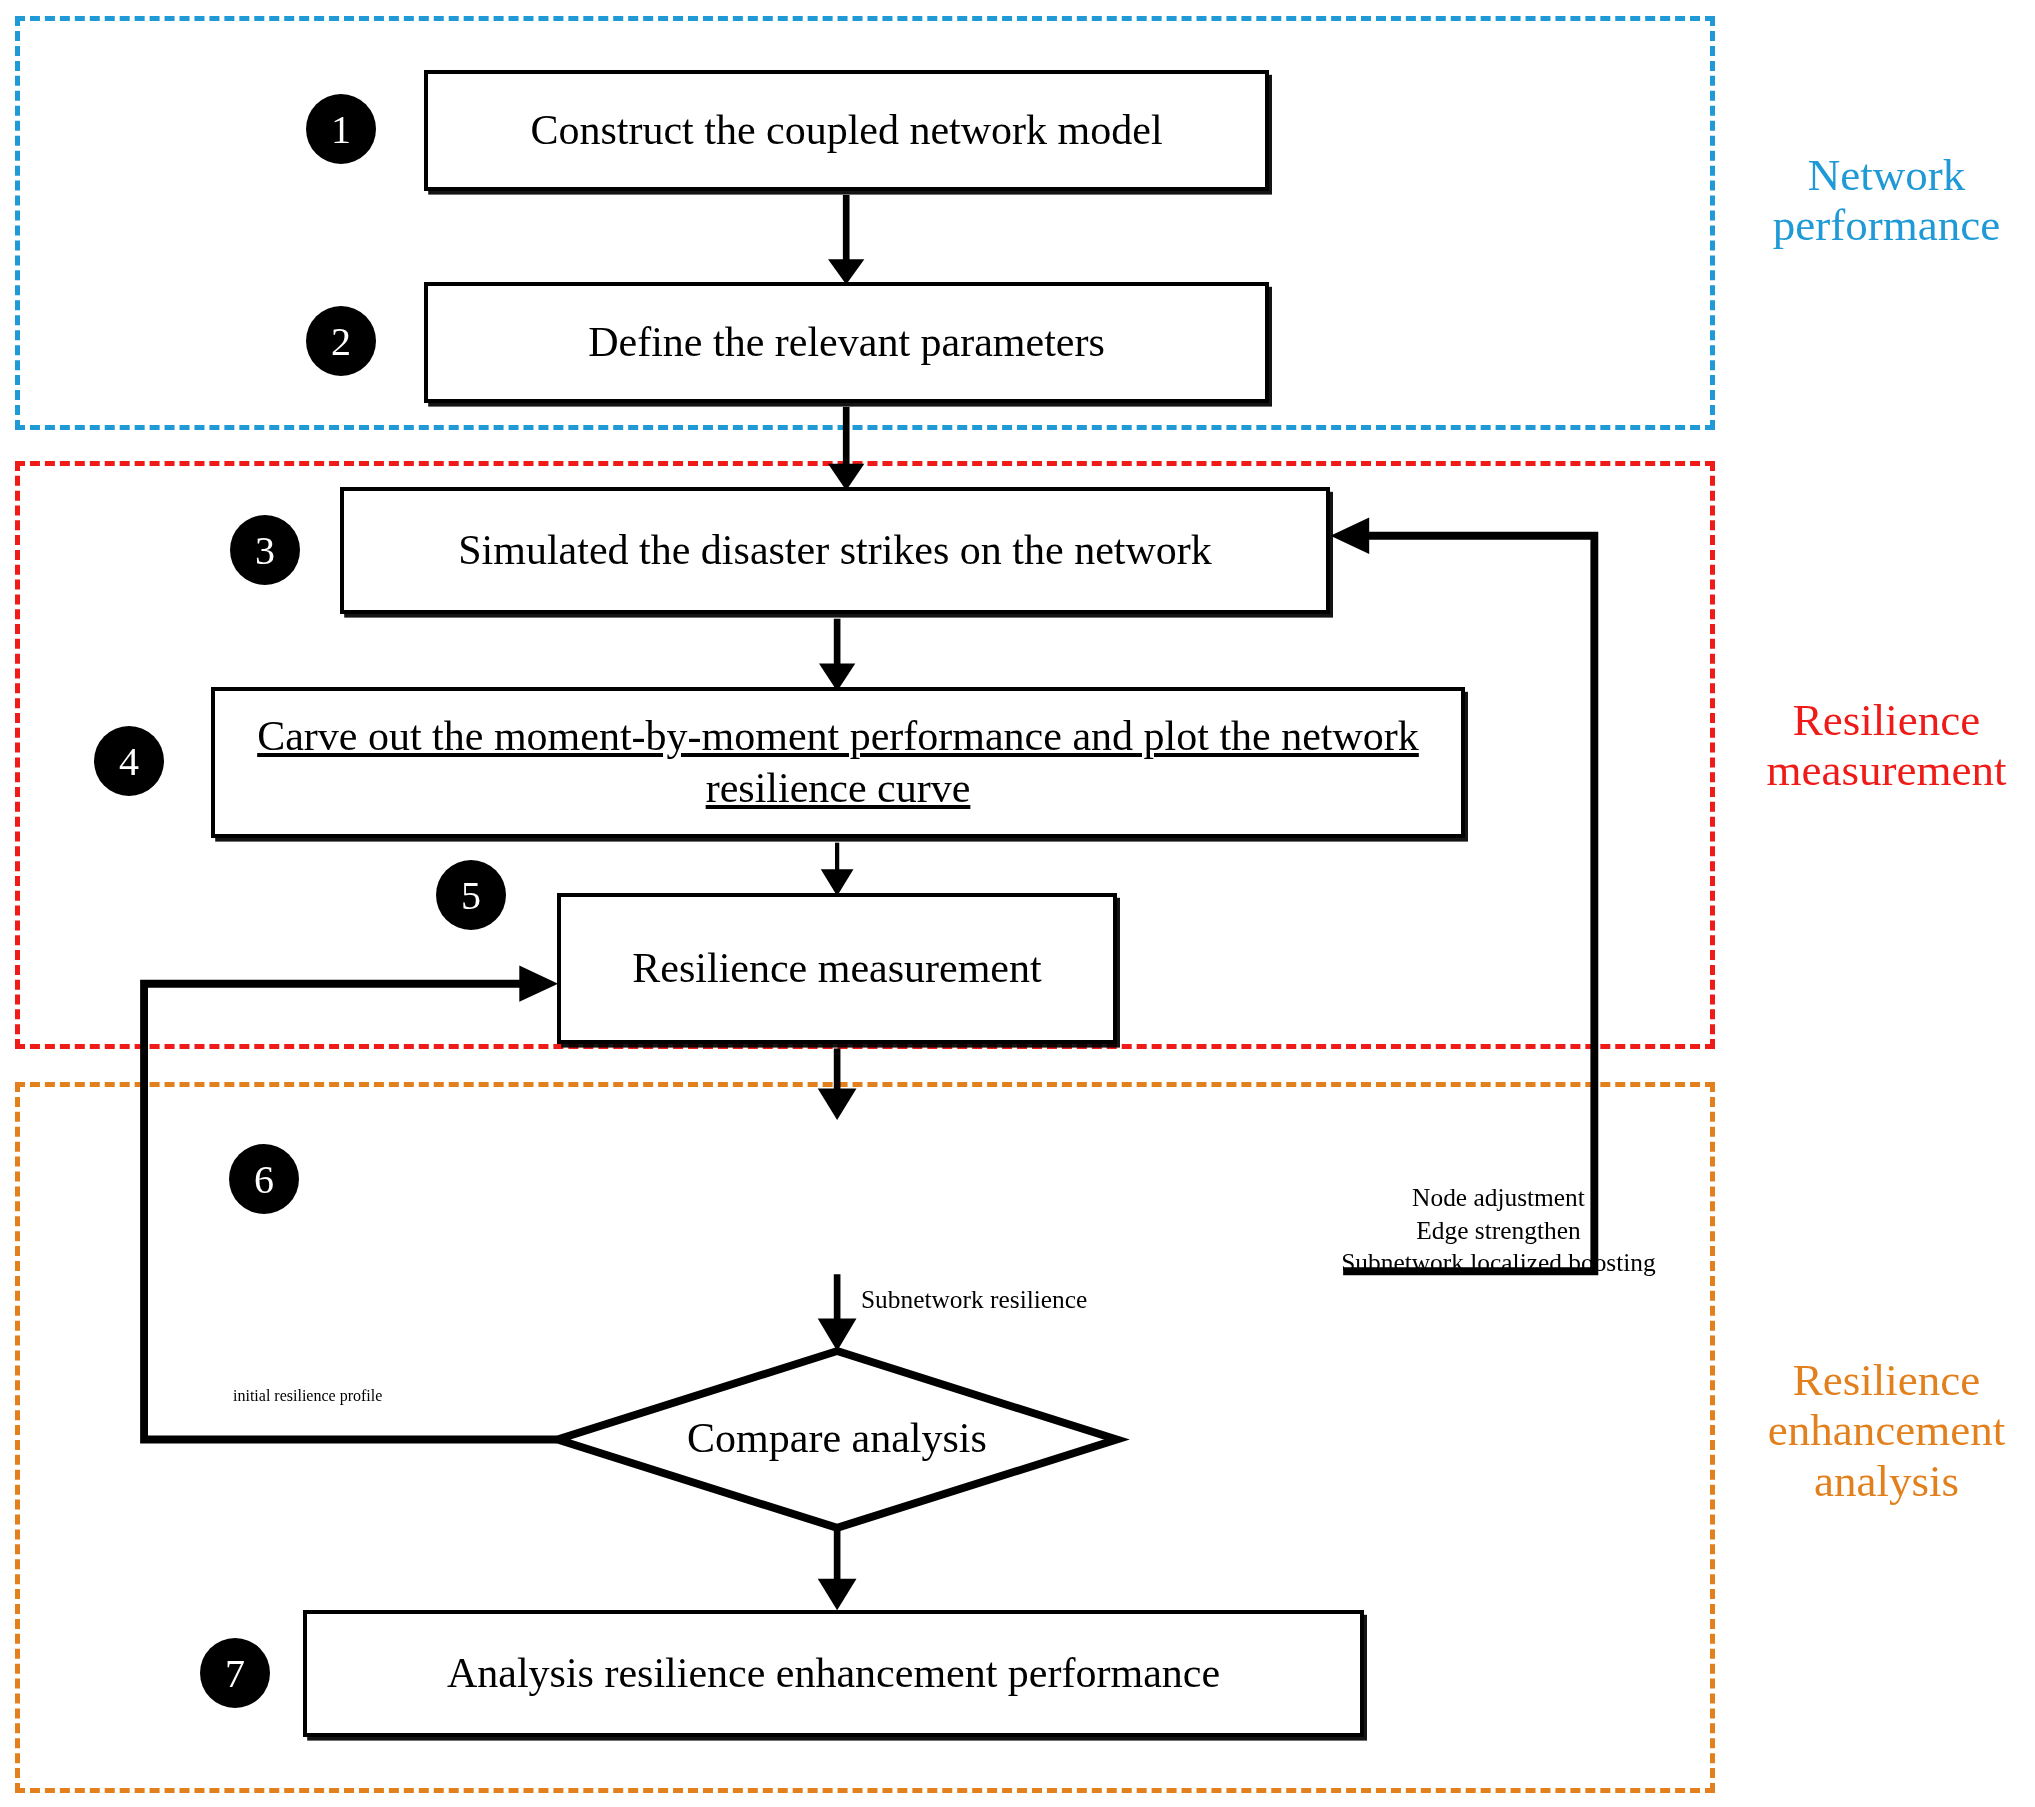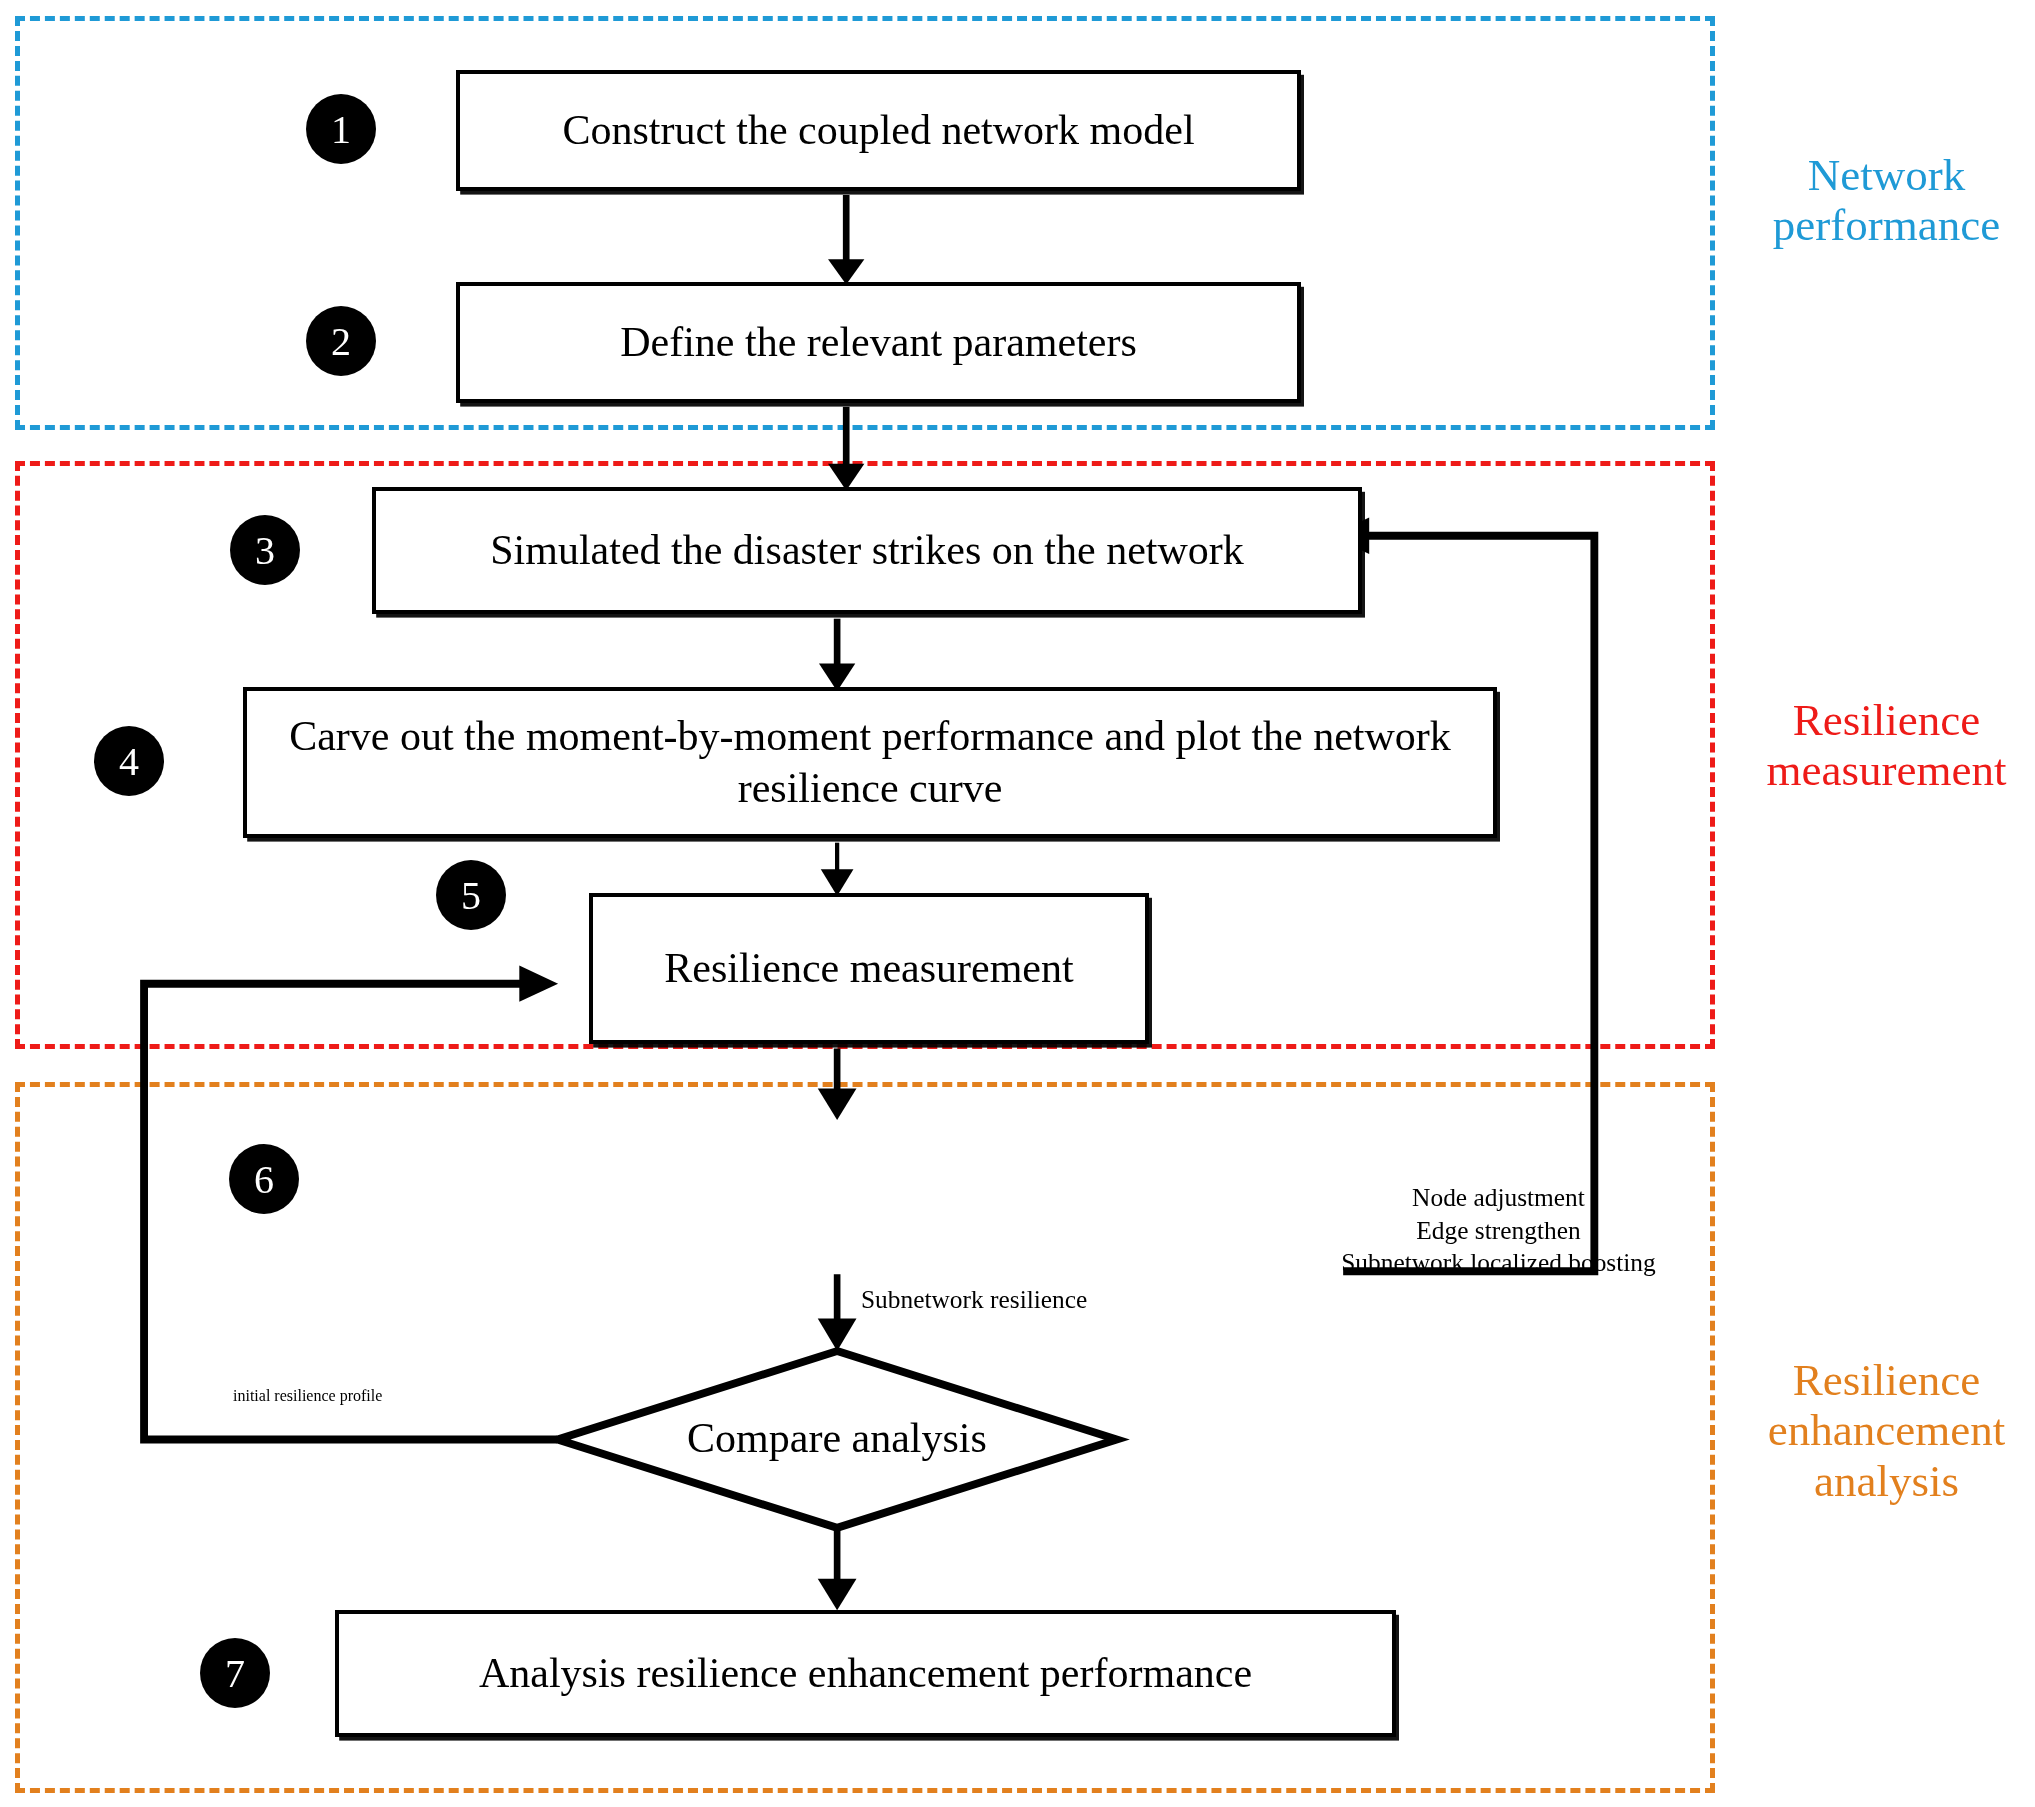--- a/index.html
+++ b/index.html
@@ -45,27 +45,26 @@
     background: #ffffff;
     display: flex;
     align-items: center;
     justify-content: center;
     text-align: center;
     color: #000000;
     font-size: 42px;
     line-height: 1.22;
     padding: 0 13.3px;
     box-shadow: 3.6px 4.2px 0 -0.6px rgba(0,0,0,0.92);
-    margin-left: 32px;
   }
 
   .n1 { left: 424px;  top: 70px;  width: 845px; height: 121px; }
   .n2 { left: 424px;  top: 282px;  width: 845px; height: 121px; }
   .n3 { left: 340px;  top: 487px;  width: 990px; height: 127px; }
-  .n4 { left: 211px;  top: 687px; width: 1254px; height: 151px; }
+  .n4 { left: 211px;  top: 687px; width: 1254px; height: 151px; text-decoration: underline; }
   .n5 { left: 557px;  top: 893px; width: 560px;  height: 151px; }
   .n6 { left: 340px;  top: 1116px; width: 1003px; height: 154px; }
   .n7 { left: 303px;  top: 1610px; width: 1061px; height: 127px; }
 
   
   .diamond-wrap {
     position: absolute;
     left: 557px;
     top: 1347px;
     width: 560px;

